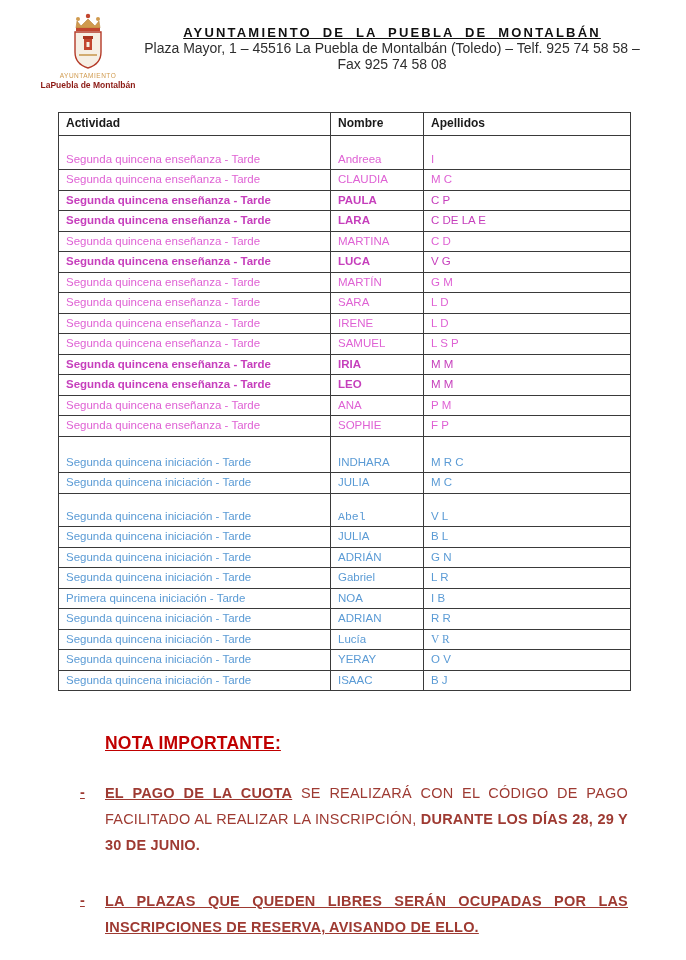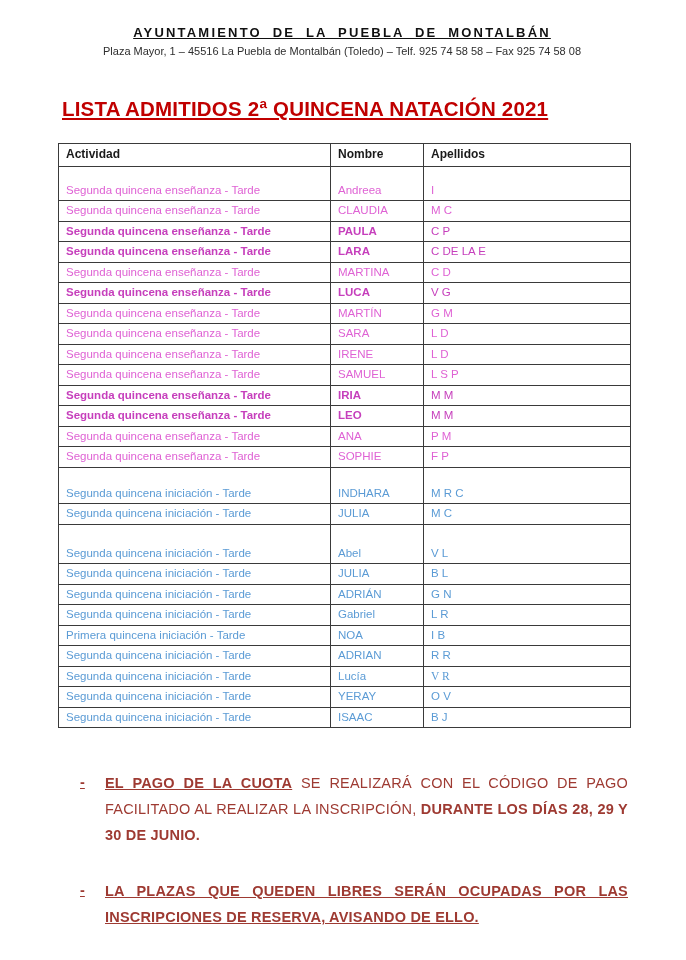--- a/index.html
+++ b/index.html
@@ -13,21 +13,21 @@
   .logo-box{width:100px;flex:0 0 100px;text-align:center;}
   .logo-box svg{display:block;margin:0 auto;}
   .logo-cap-top{font-size:6.5px;color:#d09a4e;letter-spacing:.5px;margin-top:1px;}
   .logo-cap-bottom{font-size:8.5px;color:#8c1a14;font-weight:bold;margin-top:1px;}
   .header-center{flex:1;text-align:center;padding-top:12px;}
   .org-name{
     font-size:13px;font-weight:bold;color:#111;
     letter-spacing:2.2px;word-spacing:5px;
     text-decoration:underline;white-space:nowrap;
   }
-  .org-address{font-size:11px;color:#2e2e2e;margin-top:5px;}
+  .org-address{font-size:14px;color:#2e2e2e;}
   .org-links{font-size:9.3px;color:#3c3c3c;margin-top:6px;}
   .org-links a{color:#3c3c3c;text-decoration:underline;cursor:pointer;}
   .links-sep{text-decoration:none;}
   
   .doc-title{
     margin:40px 0 0 62px;font-size:20.5px;font-weight:bold;
     color:#c00000;text-decoration:underline;letter-spacing:.2px;
   }
   
   table.roster{
@@ -63,27 +63,44 @@
   }
   .seg-b{font-weight:bold;}
   .seg-u{text-decoration:underline;}
 </style>
 </head>
 <body>
 
 <div class="page">
 
   <div class="doc-header">
+    <div class="logo-box">
+      <svg width="46" height="58" viewBox="0 0 46 58">
+
+        <circle cx="13" cy="6" r="2" fill="#d09a4e"></circle>
+        <circle cx="23" cy="3" r="2.2" fill="#c2452f"></circle>
+        <circle cx="33" cy="6" r="2" fill="#d09a4e"></circle>
+        <path d="M12 8 L16 13 L23 6 L30 13 L34 8 L35 15 L11 15 Z" fill="#d09a4e" stroke="#b97f35" stroke-width="0.6"></path>
+        <rect x="11" y="15" width="24" height="3" fill="#c2452f"></rect>
+
+        <path d="M10 19 h26 v20 q0 12 -13 16 q-13 -4 -13 -16 Z" fill="#f6efe4" stroke="#b43a28" stroke-width="1.4"></path>
+        <rect x="19" y="25" width="8" height="12" fill="#c2452f"></rect>
+        <rect x="18" y="23" width="10" height="3" fill="#a8331f"></rect>
+        <rect x="21.5" y="29" width="3" height="5" fill="#f6efe4"></rect>
+        <path d="M14 42 h18" stroke="#c99b52" stroke-width="1.6"></path>
+      </svg>
+      <div class="logo-cap-top">AYUNTAMIENTO</div>
+      <div class="logo-cap-bottom">LaPuebla de Montalbán</div>
+    </div>
     <div class="header-center">
       <div class="org-name">AYUNTAMIENTO DE LA PUEBLA DE MONTALBÁN</div>
       <div class="org-address">Plaza Mayor, 1 – 45516 La Puebla de Montalbán (Toledo) – Telf. 925 74 58 58 – Fax 925 74 58 08</div>
     </div>
   </div>
 
-  <div class="doc-title">LISTA ADMITIDOS 2ª QUINCENA NATACIÓN 2021</div>
 
   <table class="roster">
     <colgroup>
         <col class="col-act">
         <col class="col-nom">
         <col class="col-ape">
       </colgroup>
     <thead>
       <tr>
         <th>Actividad</th>
@@ -167,21 +184,21 @@
           <td style="color: rgb(91, 155, 213); padding-top: 18px;">INDHARA</td>
           <td style="color: rgb(91, 155, 213); padding-top: 18px;">M R C</td>
         </tr>
         <tr>
           <td style="color: rgb(91, 155, 213);">Segunda quincena iniciación - Tarde</td>
           <td style="color: rgb(91, 155, 213);">JULIA</td>
           <td style="color: rgb(91, 155, 213);">M C</td>
         </tr>
         <tr>
           <td style="color: rgb(91, 155, 213); padding-top: 8px;">Segunda quincena iniciación - Tarde</td>
-          <td style="color: rgb(91, 155, 213); padding-top: 21px;">Abel</td>
+          <td style="color: rgb(91, 155, 213); padding-top: 15px; font-family: Liberation Mono, monospace;">Abel</td>
           <td style="color: rgb(91, 155, 213); padding-top: 8px;">V L</td>
         </tr>
         <tr>
           <td style="color: rgb(91, 155, 213);">Segunda quincena iniciación - Tarde</td>
           <td style="color: rgb(91, 155, 213);">JULIA</td>
           <td style="color: rgb(91, 155, 213);">B L</td>
         </tr>
         <tr>
           <td style="color: rgb(91, 155, 213);">Segunda quincena iniciación - Tarde</td>
           <td style="color: rgb(91, 155, 213);">ADRIÁN</td>
@@ -214,20 +231,21 @@
         </tr>
         <tr>
           <td class="nbt" style="color: rgb(91, 155, 213);">Segunda quincena iniciación - Tarde</td>
           <td class="nbt" style="color: rgb(91, 155, 213);">ISAAC</td>
           <td class="nbt" style="color: rgb(91, 155, 213);">B J</td>
         </tr>
       </tbody>
   </table>
 
   <div class="note-section">
+    <div class="note-heading">NOTA IMPORTANTE:</div>
     <div id="bullets-host">
         <div class="bullet">
           <div class="bullet-marker" style="color: rgb(158, 58, 50);">-</div>
           <div class="bullet-text" style="color: rgb(158, 58, 50);"><span class="seg-b seg-u">EL PAGO DE LA CUOTA</span><span> SE REALIZARÁ CON EL CÓDIGO DE PAGO FACILITADO AL REALIZAR LA INSCRIPCIÓN, </span><span class="seg-b">DURANTE LOS DÍAS 28, 29 Y 30 DE JUNIO</span><span class="seg-b">.</span></div>
         </div>
         <div class="bullet">
           <div class="bullet-marker" style="color: rgb(158, 58, 50);">-</div>
           <div class="bullet-text" style="color: rgb(158, 58, 50);"><span class="seg-b seg-u">LA PLAZAS QUE QUEDEN LIBRES SERÁN OCUPADAS POR LAS INSCRIPCIONES DE RESERVA, AVISANDO DE ELLO.</span></div>
         </div>
       </div>

